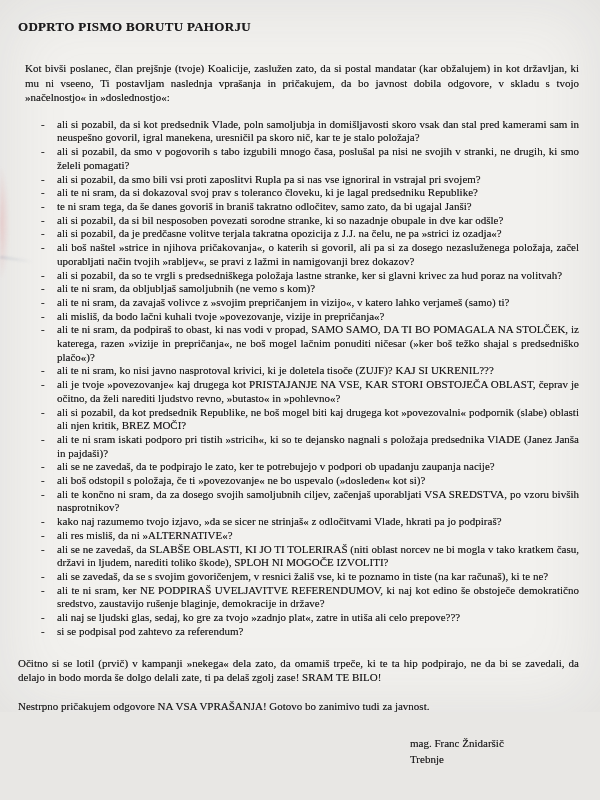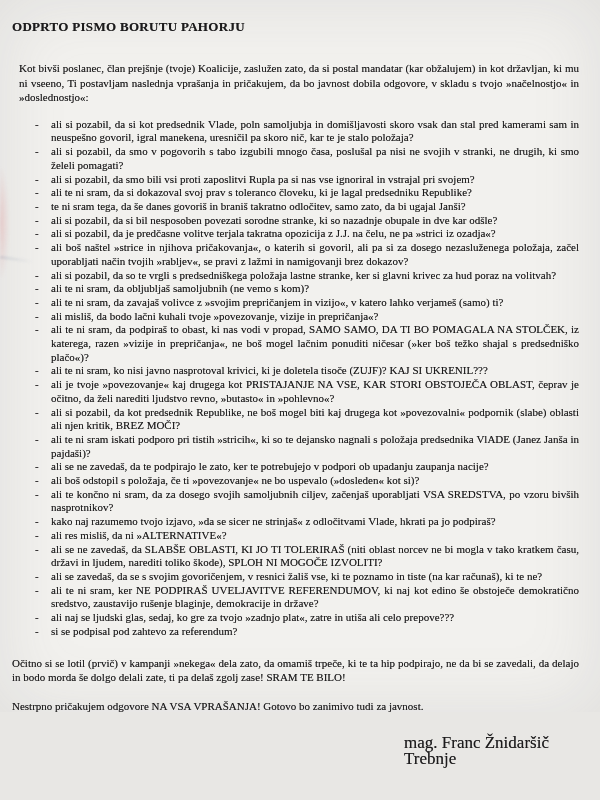--- a/index.html
+++ b/index.html
@@ -14,21 +14,21 @@
     font-family: "Liberation Serif", "DejaVu Serif", serif;
   }
   .page {
     position: relative;
     width: 600px;
     height: 712px;
     background: #f2f1ee;
     box-shadow: inset 0 0 70px rgba(110,112,118,0.14);
     color: #1c1b1c;
     box-sizing: border-box;
-    padding: 14px 21px 0 12px;
+    padding: 14px 21px 0 18px;
     text-shadow: 0 0 0.3px rgba(25,25,28,0.55);
   }
   
   .smudge-pink {
     position: absolute; left: 0; top: 168px; width: 9px; height: 110px;
     background: radial-gradient(ellipse at left center, rgba(222,140,140,0.35), rgba(222,140,140,0) 75%);
     filter: blur(1.5px);
     pointer-events: none;
   }
   .smudge-line {
@@ -75,21 +75,21 @@
     line-height: 14.4px;
     text-align: justify;
   }
   .closing-2 {
     margin: 15px 0 0 0;
     font-size: 11px;
     line-height: 14.4px;
   }
   .signature {
     margin: 21px 0 13px 392px;
-    font-size: 17px;
+    font-size: 11px;
     line-height: 16px;
   }
 </style>
 </head>
 <body>
 
 <div class="page">
   <div class="smudge-pink"></div>
   <div class="smudge-line"></div>
 

